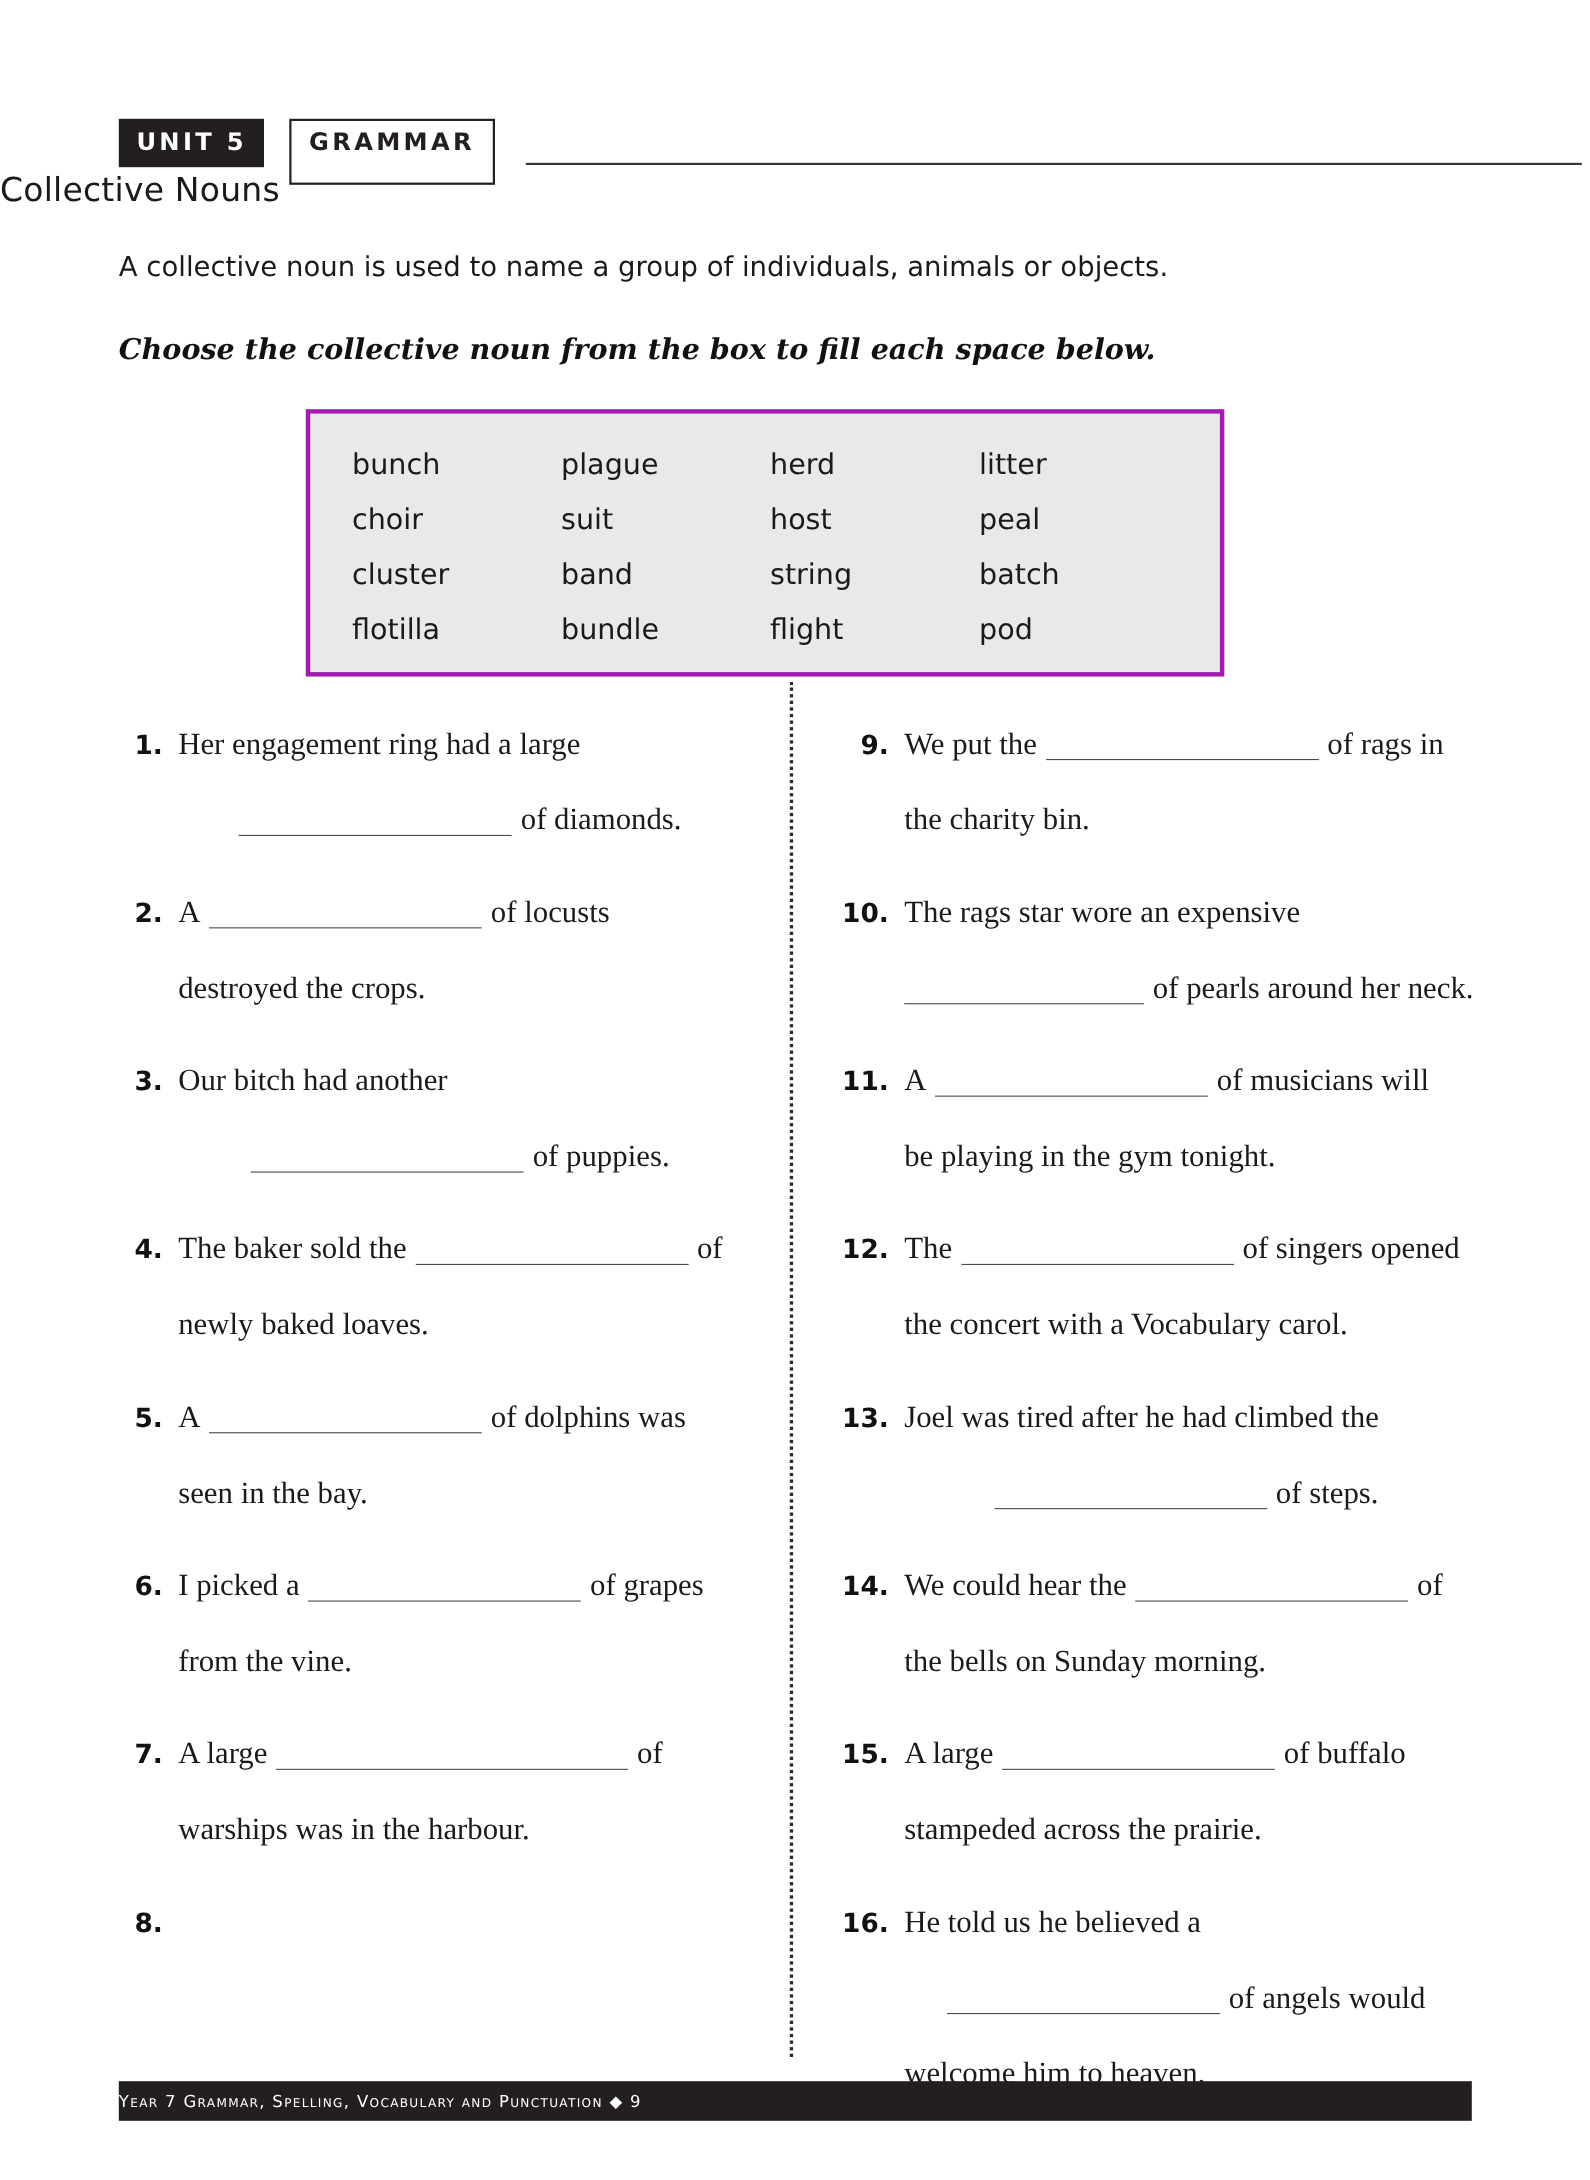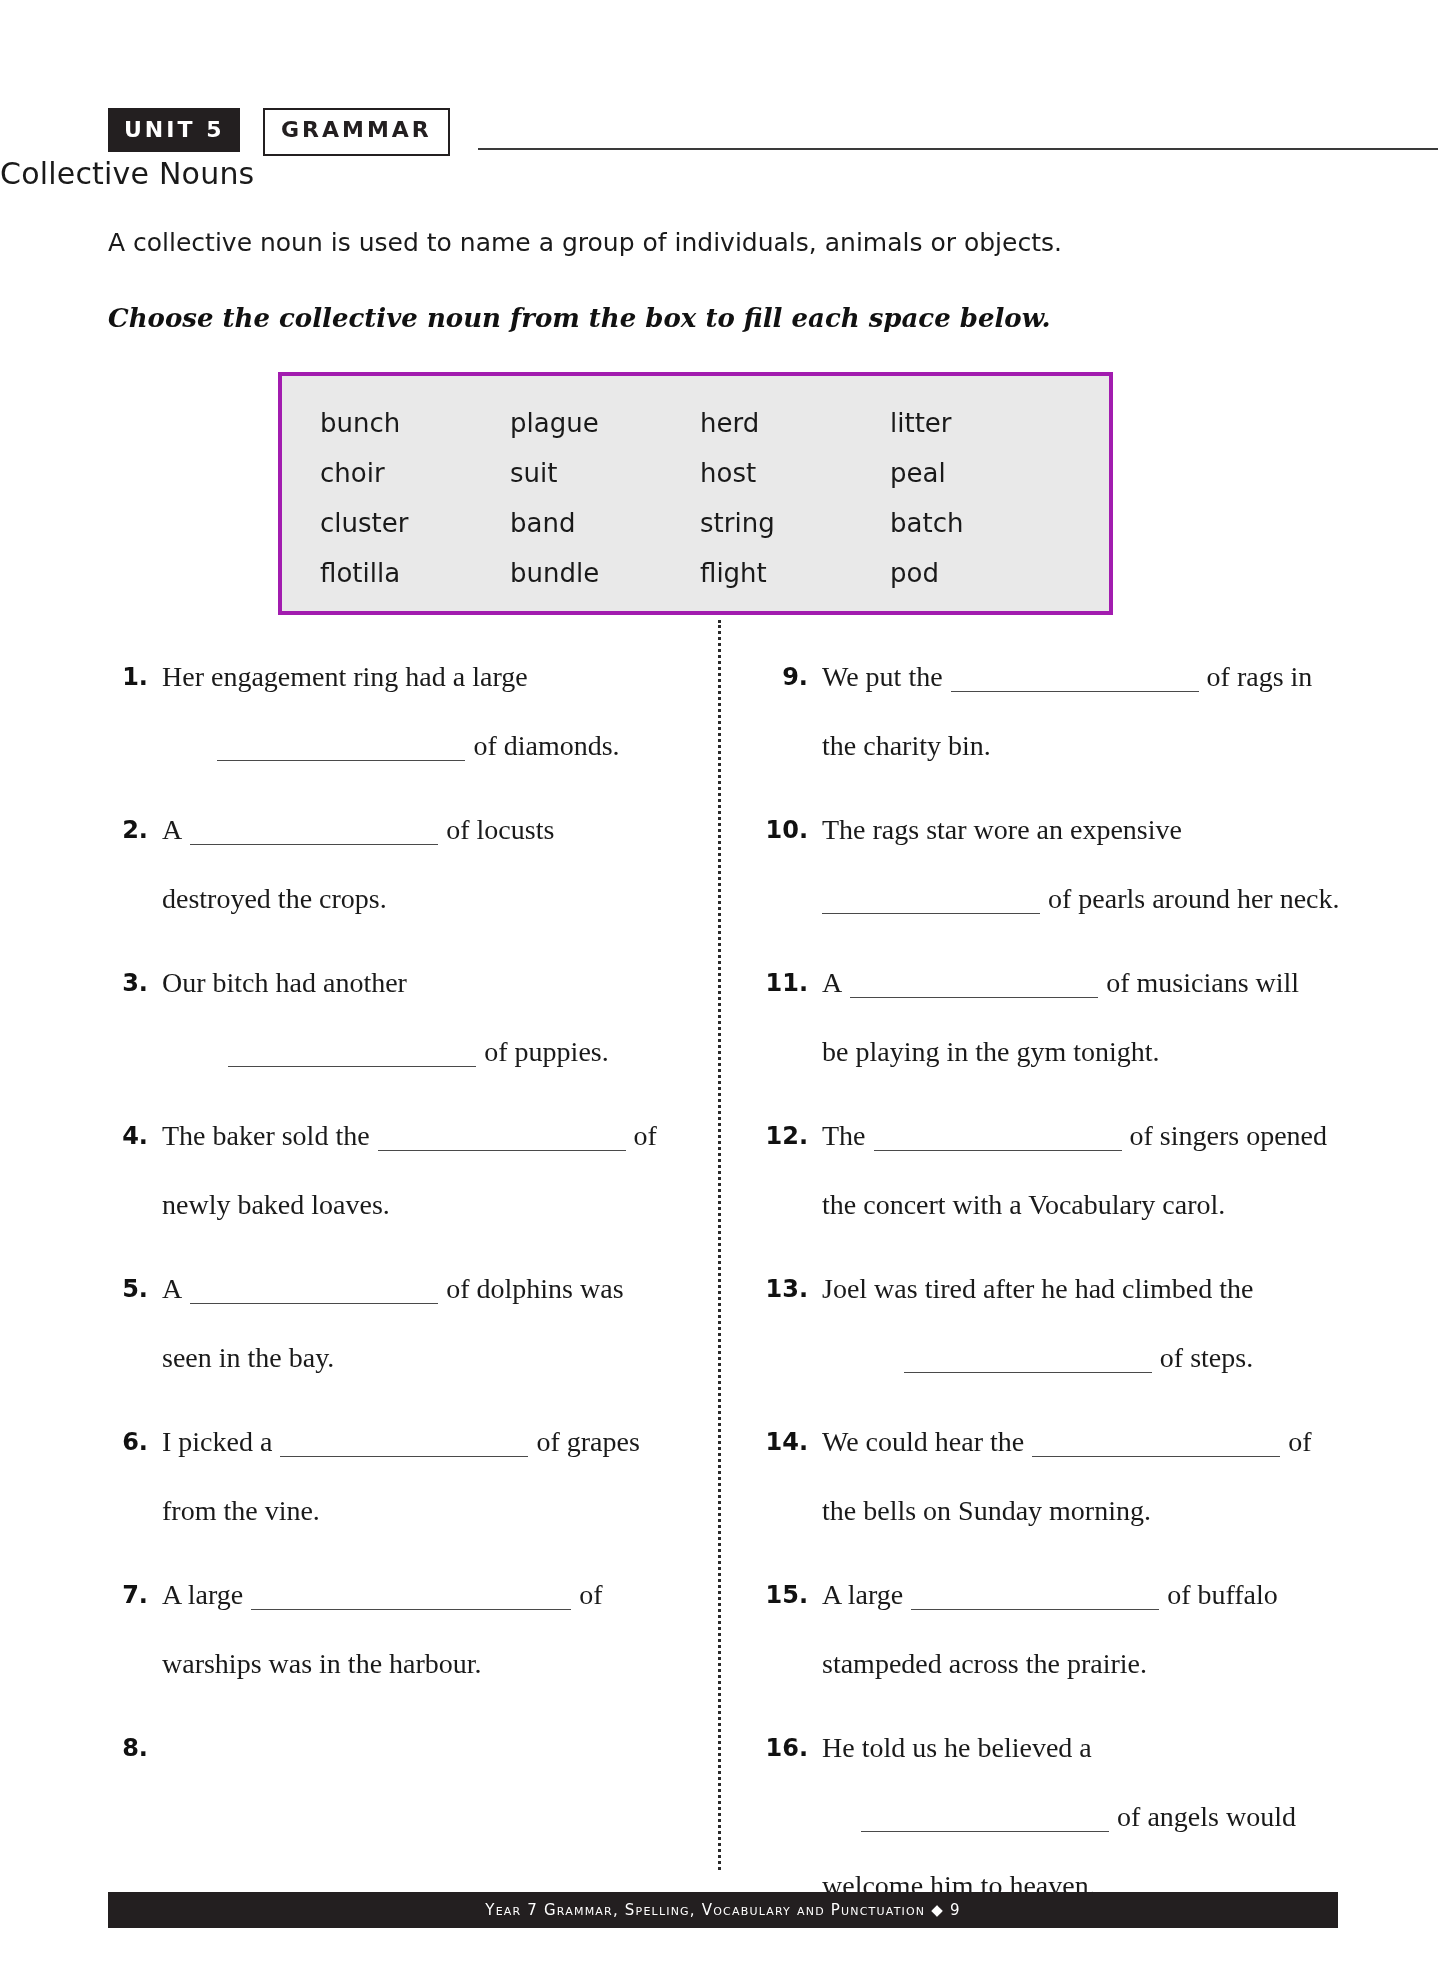--- a/index.html
+++ b/index.html
@@ -43,21 +43,21 @@
     font-size: 22px;
     letter-spacing: 3px;
     line-height: 44px;
     padding: 0 16px 0 16px;
     box-sizing: border-box;
     white-space: nowrap;
   }
   .subject-tag {
     position: absolute;
     left: 155px; top: 0;
-    height: 48px;
+    height: 60px;
     background: #ffffff;
     border: 2px solid #231f20;
     box-sizing: border-box;
     color: #231f20;
     font-family: "DejaVu Sans", sans-serif;
     font-weight: bold;
     font-size: 22px;
     letter-spacing: 3px;
     line-height: 40px;
     padding: 0 16px;
@@ -200,21 +200,20 @@
     width: 1230px;
     height: 36px;
     background: #231f20;
   }
   .footer-text {
     position: absolute;
     left: 0; top: 0;
     width: 100%;
     height: 36px;
     line-height: 36px;
-    text-align: center;
     color: #ffffff;
     font-family: "DejaVu Sans", sans-serif;
     font-size: 15px;
     letter-spacing: 1.2px;
     font-variant: small-caps;
     white-space: nowrap;
   }
 </style>
 </head>
 <body>

